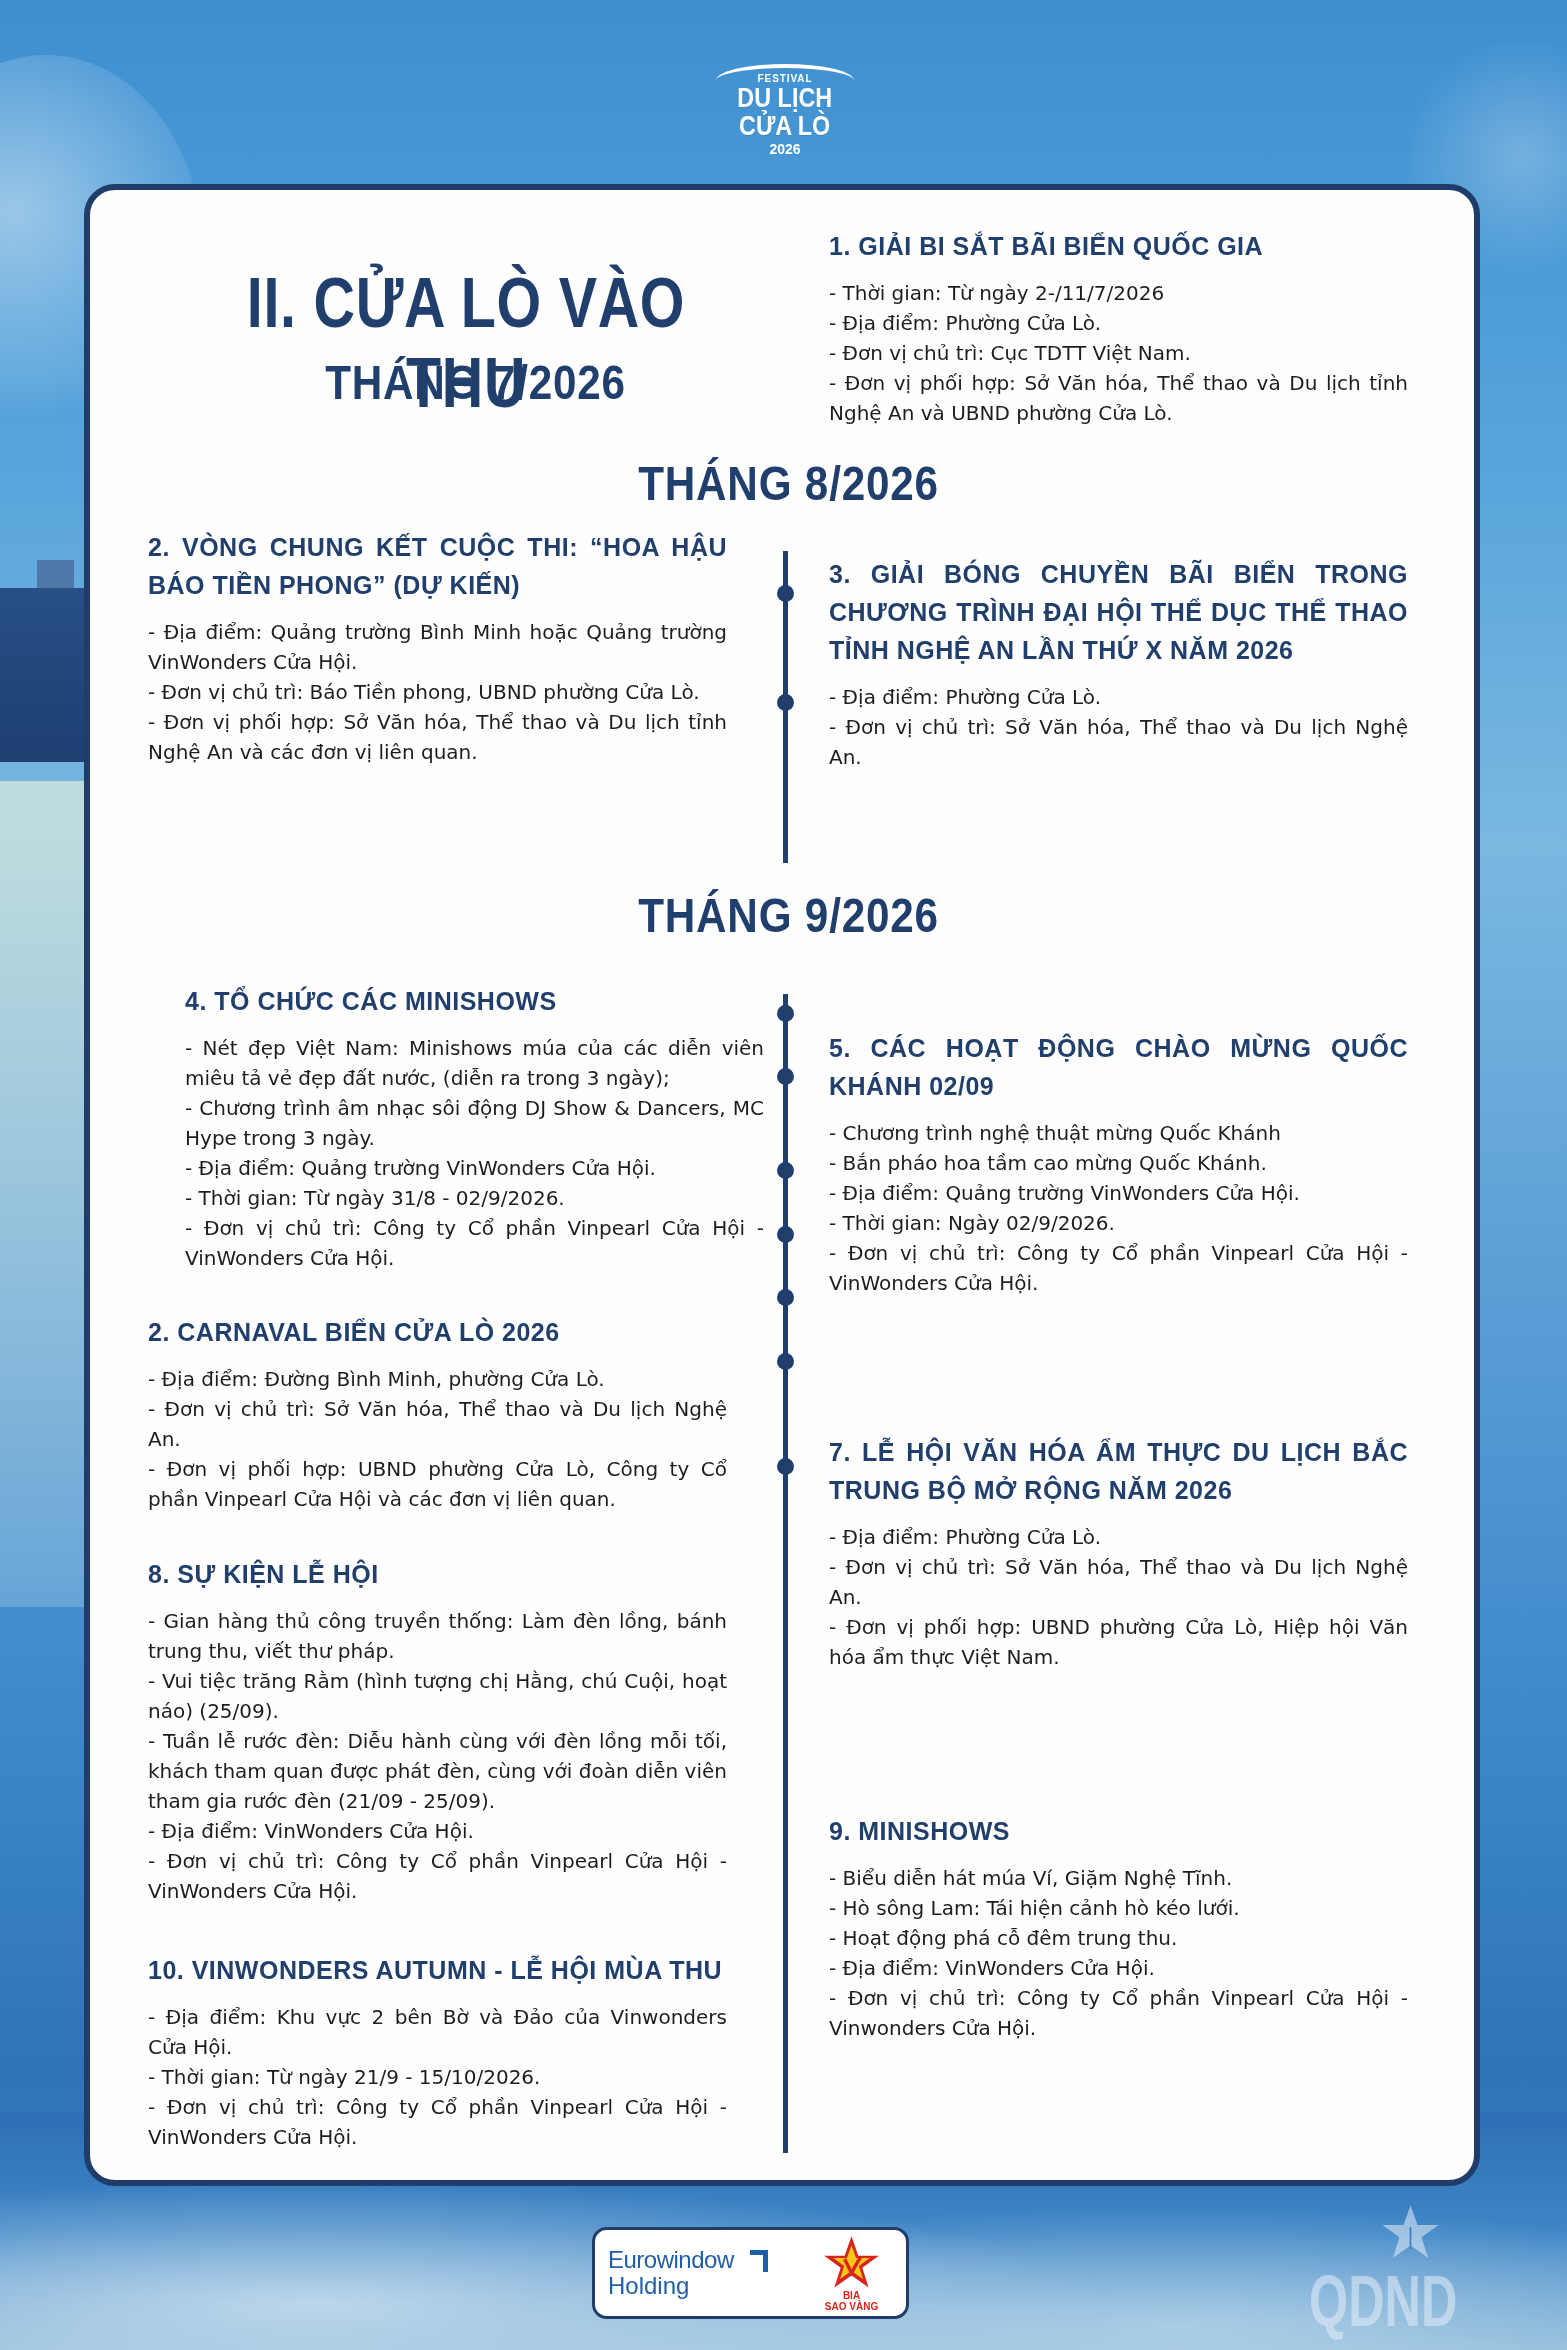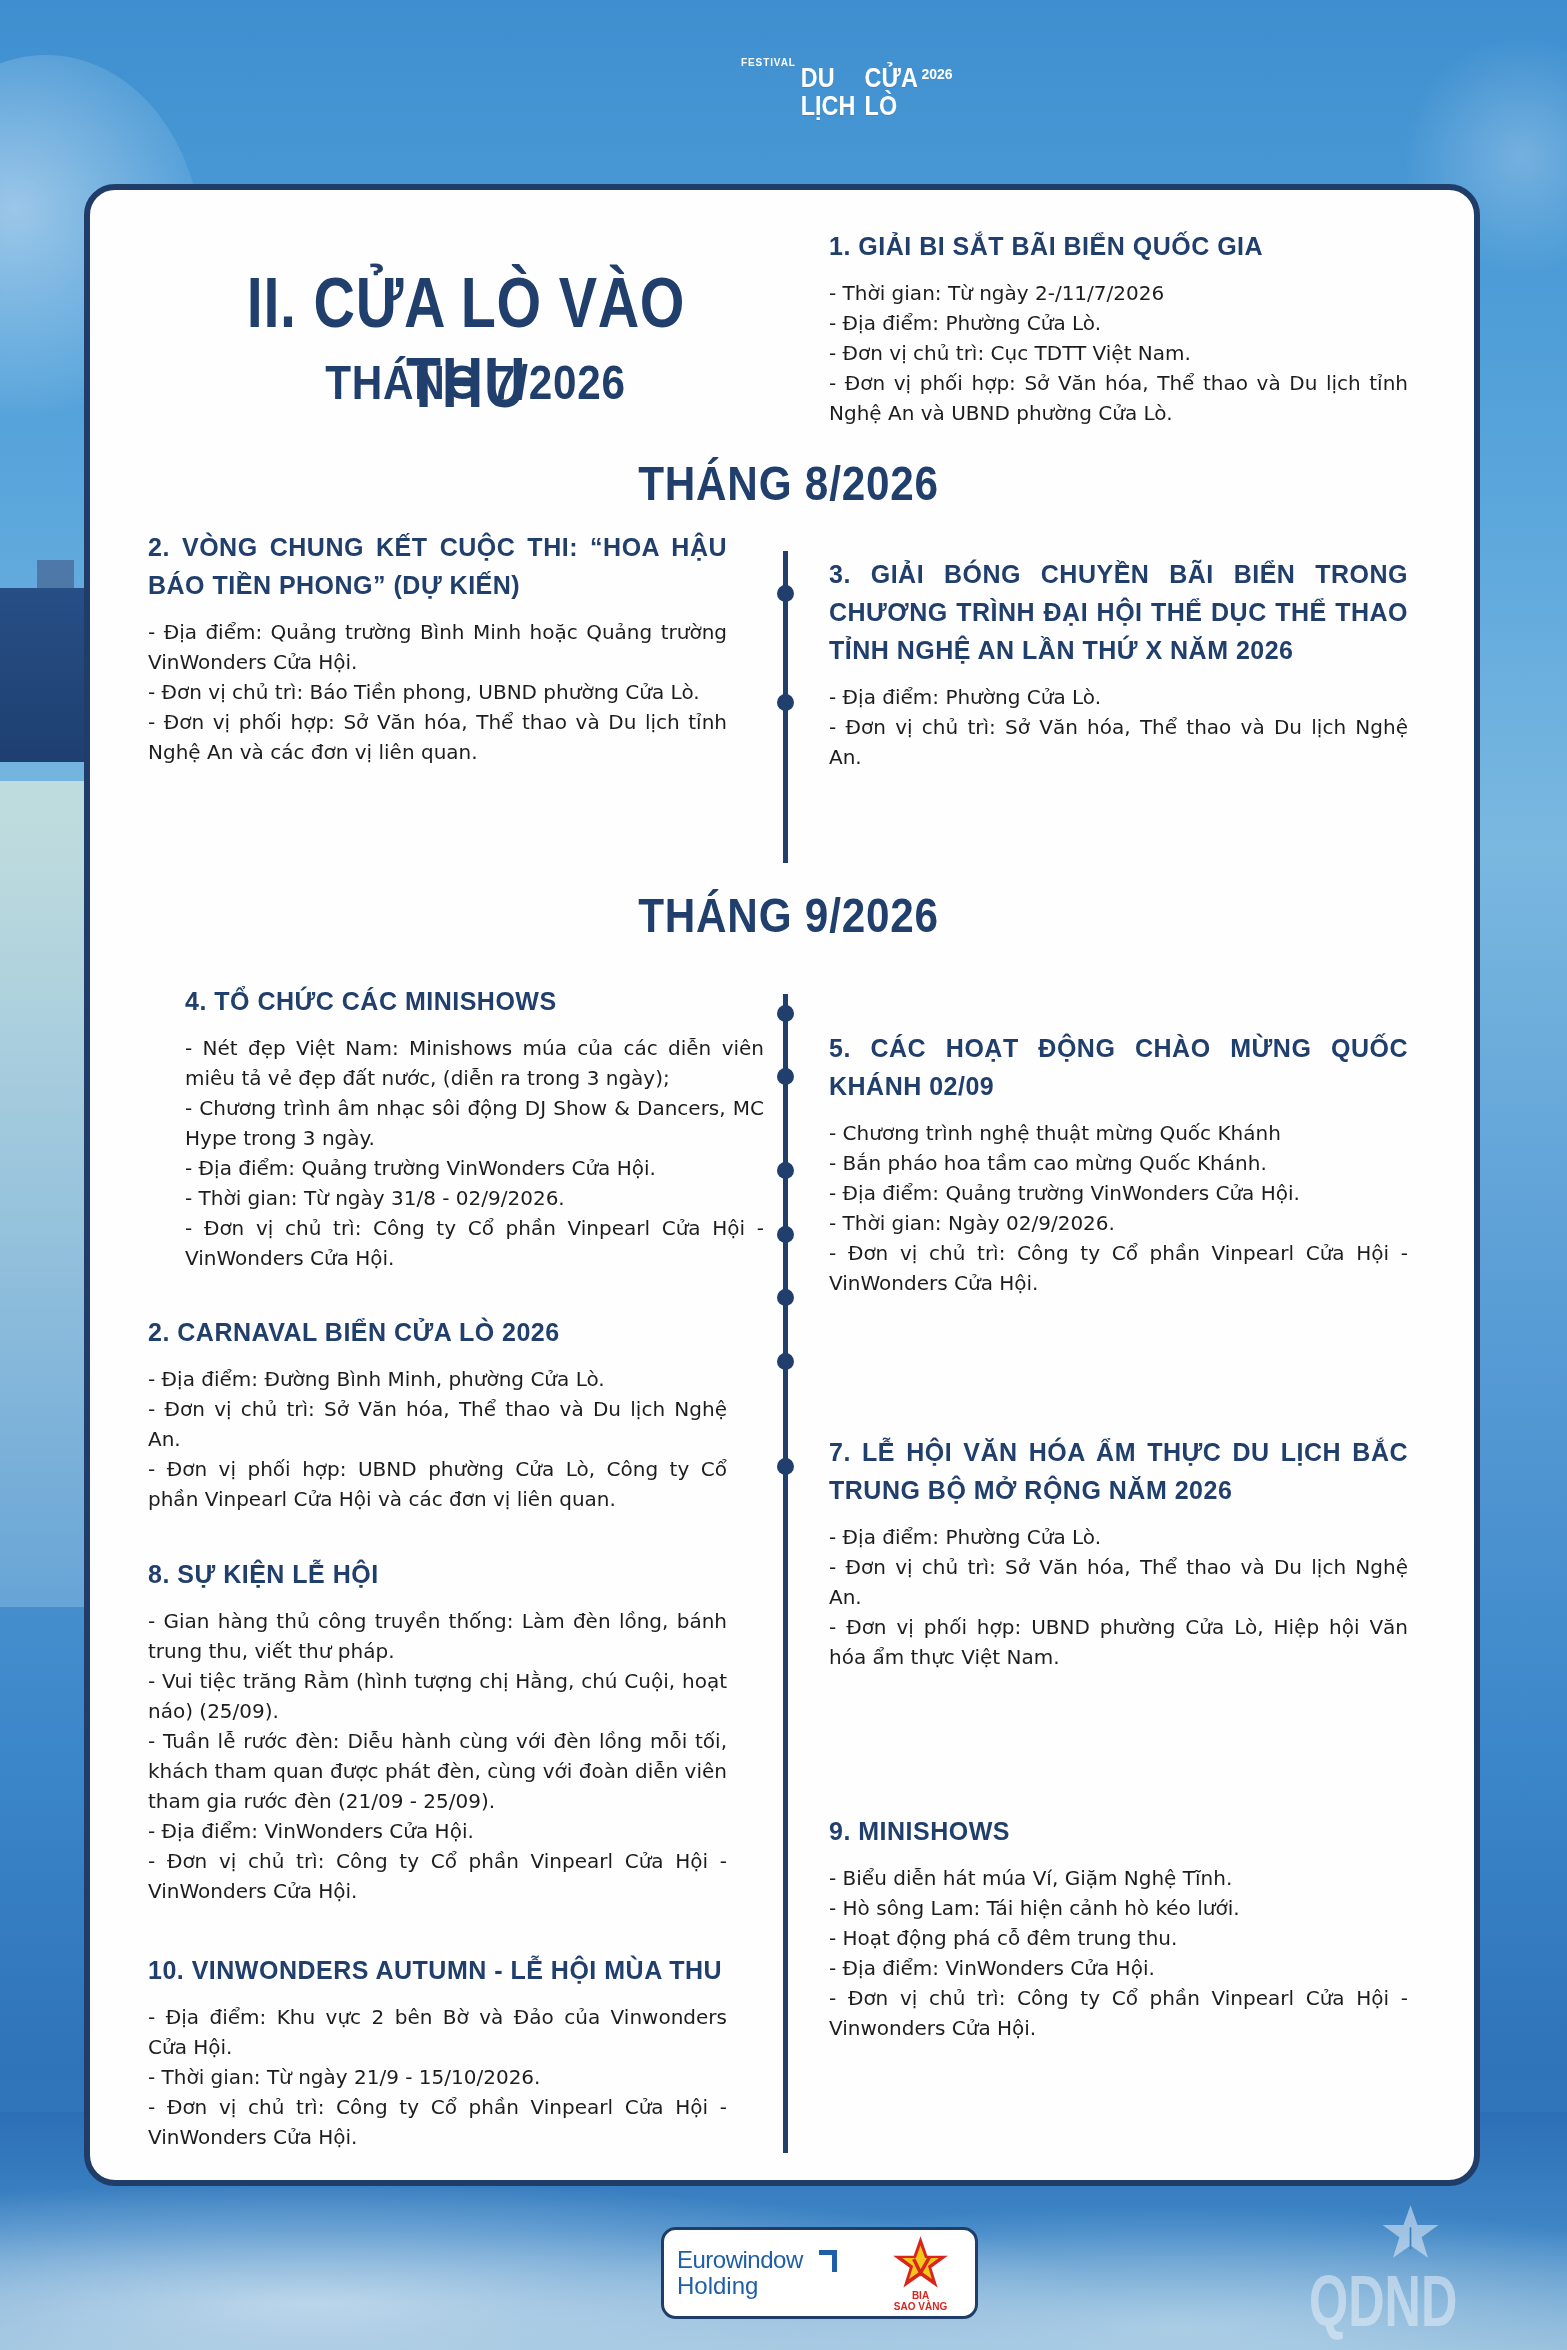--- a/index.html
+++ b/index.html
@@ -33,22 +33,22 @@
       radial-gradient(ellipse at 75% 90%, rgba(200,225,240,0.6), transparent 40%),
       linear-gradient(180deg, #2d6fb6 0%, #3f86c6 50%, #8db9d9 100%);
   }
   .left-edge-glow {
     left: 0; top: 781px; width: 87px; height: 826px;
     background: linear-gradient(180deg, rgba(240,245,220,0.6), rgba(180,215,235,0.3));
   }
 
   
   .festival-logo {
-    position: absolute; left: 741px; top: 64px; width: 156px; height: 110px;
-    display: flex; flex-direction: row; align-items: flex-start; color: #fff;
+    position: absolute; left: 707px; top: 64px; width: 156px; height: 110px;
+    display: flex; flex-direction: column; align-items: center; color: #fff;
   }
   .festival-logo .horns {
     width: 138px; height: 16.5px; border-top: 4.6px solid #fff; border-radius: 50% 50% 0 0 / 100% 100% 0 0;
   }
   .festival-logo .fest { font-family: "Liberation Sans", sans-serif; font-weight: bold; font-size: 10px; letter-spacing: 0.9px; margin-top: -7.3px; }
   .festival-logo .l1, .festival-logo .l2 {
     font-family: "Liberation Sans", sans-serif; font-weight: bold; font-size: 27.5px; line-height: 27.5px; transform: scaleX(0.85);
     text-shadow: 0 0.9px 0 rgba(0,0,0,0.1);
   }
   .festival-logo .yr { font-family: "Liberation Sans", sans-serif; font-weight: bold; font-size: 14px; margin-top: 1.8px; }
@@ -86,21 +86,21 @@
 
   .timeline {
     position: absolute; left: 693px; width: 4.6px; background: #213f6c;
   }
   .tl-dot {
     position: absolute; left: 687px; width: 17.4px; height: 17.4px; border-radius: 50%; background: #213f6c;
   }
 
   
   .sponsor-box {
-    position: absolute; left: 661px; top: 2227px; width: 317px; height: 92px;
+    position: absolute; left: 592px; top: 2227px; width: 317px; height: 92px;
     background: #fff; border: 3.7px solid #203d6a; border-radius: 14.7px;
     display: flex; align-items: center; justify-content: space-between; padding: 0 13px 0 13px;
   }
   .euro { color: #1f5ea8; font-family: "Liberation Sans", sans-serif; position: relative; width: 184px; }
   .euro .e1 { font-size: 24px; letter-spacing: -0.5px; display: block; }
   .euro .e2 { font-size: 24px; display: block; margin-top: -1.8px; }
   .euro .bracket {
     position: absolute; left: 142px; top: 3.7px; width: 18.4px; height: 22px;
     border-top: 5.5px solid #1f5ea8; border-right: 5.5px solid #1f5ea8;
   }

